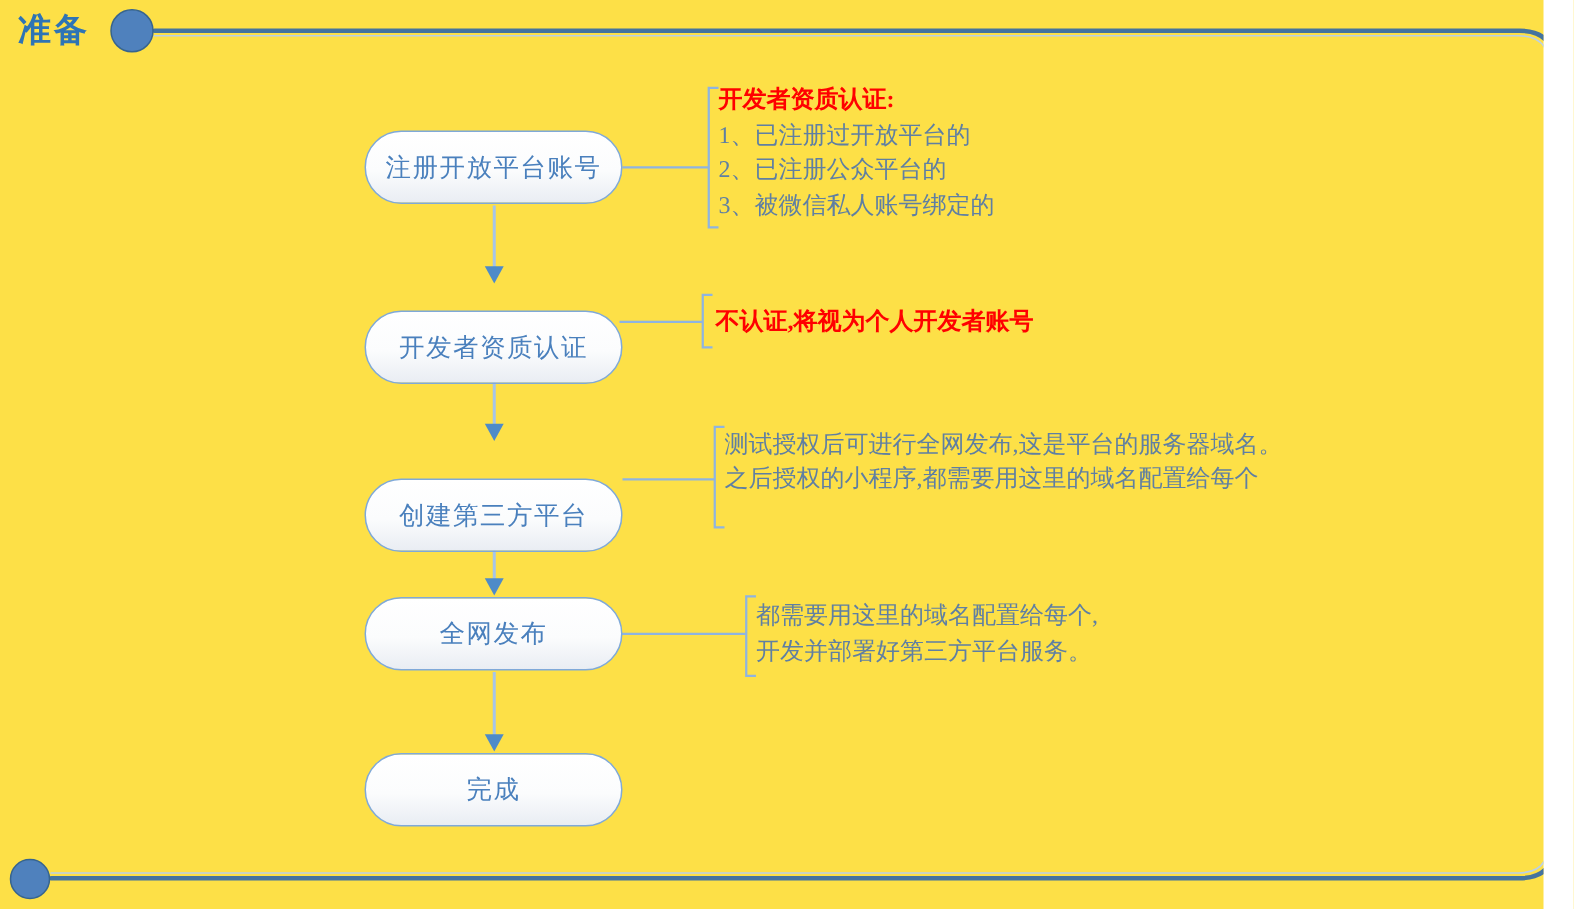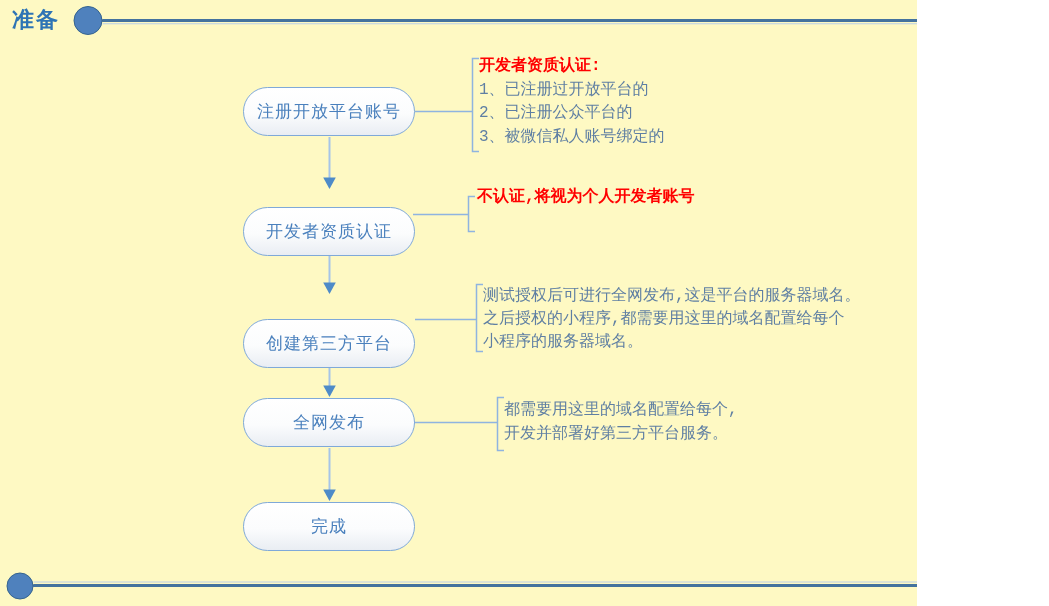--- a/index.html
+++ b/index.html
@@ -1,18 +1,18 @@
 <!DOCTYPE html>
 <html><head>
 <meta charset="utf-8">
 <style>
   html,body{margin:0;padding:0;background:#ffffff;}
   .canvas{
-    position:relative;width:917px;height:606px;background:#fef9c3;overflow:hidden;
-    font-family:Liberation Mono, monospace;
+    position:relative;width:1029px;height:606px;background:#fde047;overflow:hidden;
+    font-family:Liberation Serif, serif;
   }
   .svg-layer{position:absolute;left:0;top:0;width:1049px;height:606px;}
   .page-title{
     position:absolute;left:12px;top:5px;font-size:22px;font-weight:bold;
     color:#2e74b5;letter-spacing:2px;white-space:nowrap;
   }
   .flow-node{
     position:absolute;left:243px;width:172px;height:49px;box-sizing:border-box;
     border:1.6px solid #7fa9d9;border-radius:26px;
     background:linear-gradient(180deg,#ffffff 0%,#fbfcfd 55%,#e9edf3 100%);
@@ -22,21 +22,21 @@
   .node-1{top:87px;}
   .node-2{top:190px;margin-top:17px;}
   .node-3{top:295px;margin-top:24px;}
   .node-4{top:398px;}
   .node-5{top:502px;}
   .ann{
     position:absolute;font-size:16px;line-height:23.5px;color:#5f7fa3;
     white-space:nowrap;
   }
   .ann-1{left:479px;top:55px;}
-  .ann-2{left:477px;top:186px;text-align:right;}
+  .ann-2{left:477px;top:203px;text-align:right;}
   .ann-3{left:483px;top:285px;line-height:23.2px;}
   .ann-4{left:504px;top:399px;}
   .red-bold{color:#ff0000;font-weight:bold;}
 </style>
 </head>
 <body>
 
 <div class="canvas">
 
   <svg class="svg-layer" viewBox="0 0 1049 606" xmlns="http://www.w3.org/2000/svg">
@@ -100,21 +100,20 @@
     <div>3、被微信私人账号绑定的</div>
   </div>
 
   <div class="ann ann-2">
     <div class="red-bold">不认证,将视为个人开发者账号</div>
   </div>
 
   <div class="ann ann-3">
     <div>测试授权后可进行全网发布,这是平台的服务器域名。</div>
     <div>之后授权的小程序,都需要用这里的域名配置给每个</div>
-    <div>小程序的服务器域名。</div>
   </div>
 
   <div class="ann ann-4">
     <div>都需要用这里的域名配置给每个,</div>
     <div>开发并部署好第三方平台服务。</div>
   </div>
 
 </div>
 
 </body></html>

